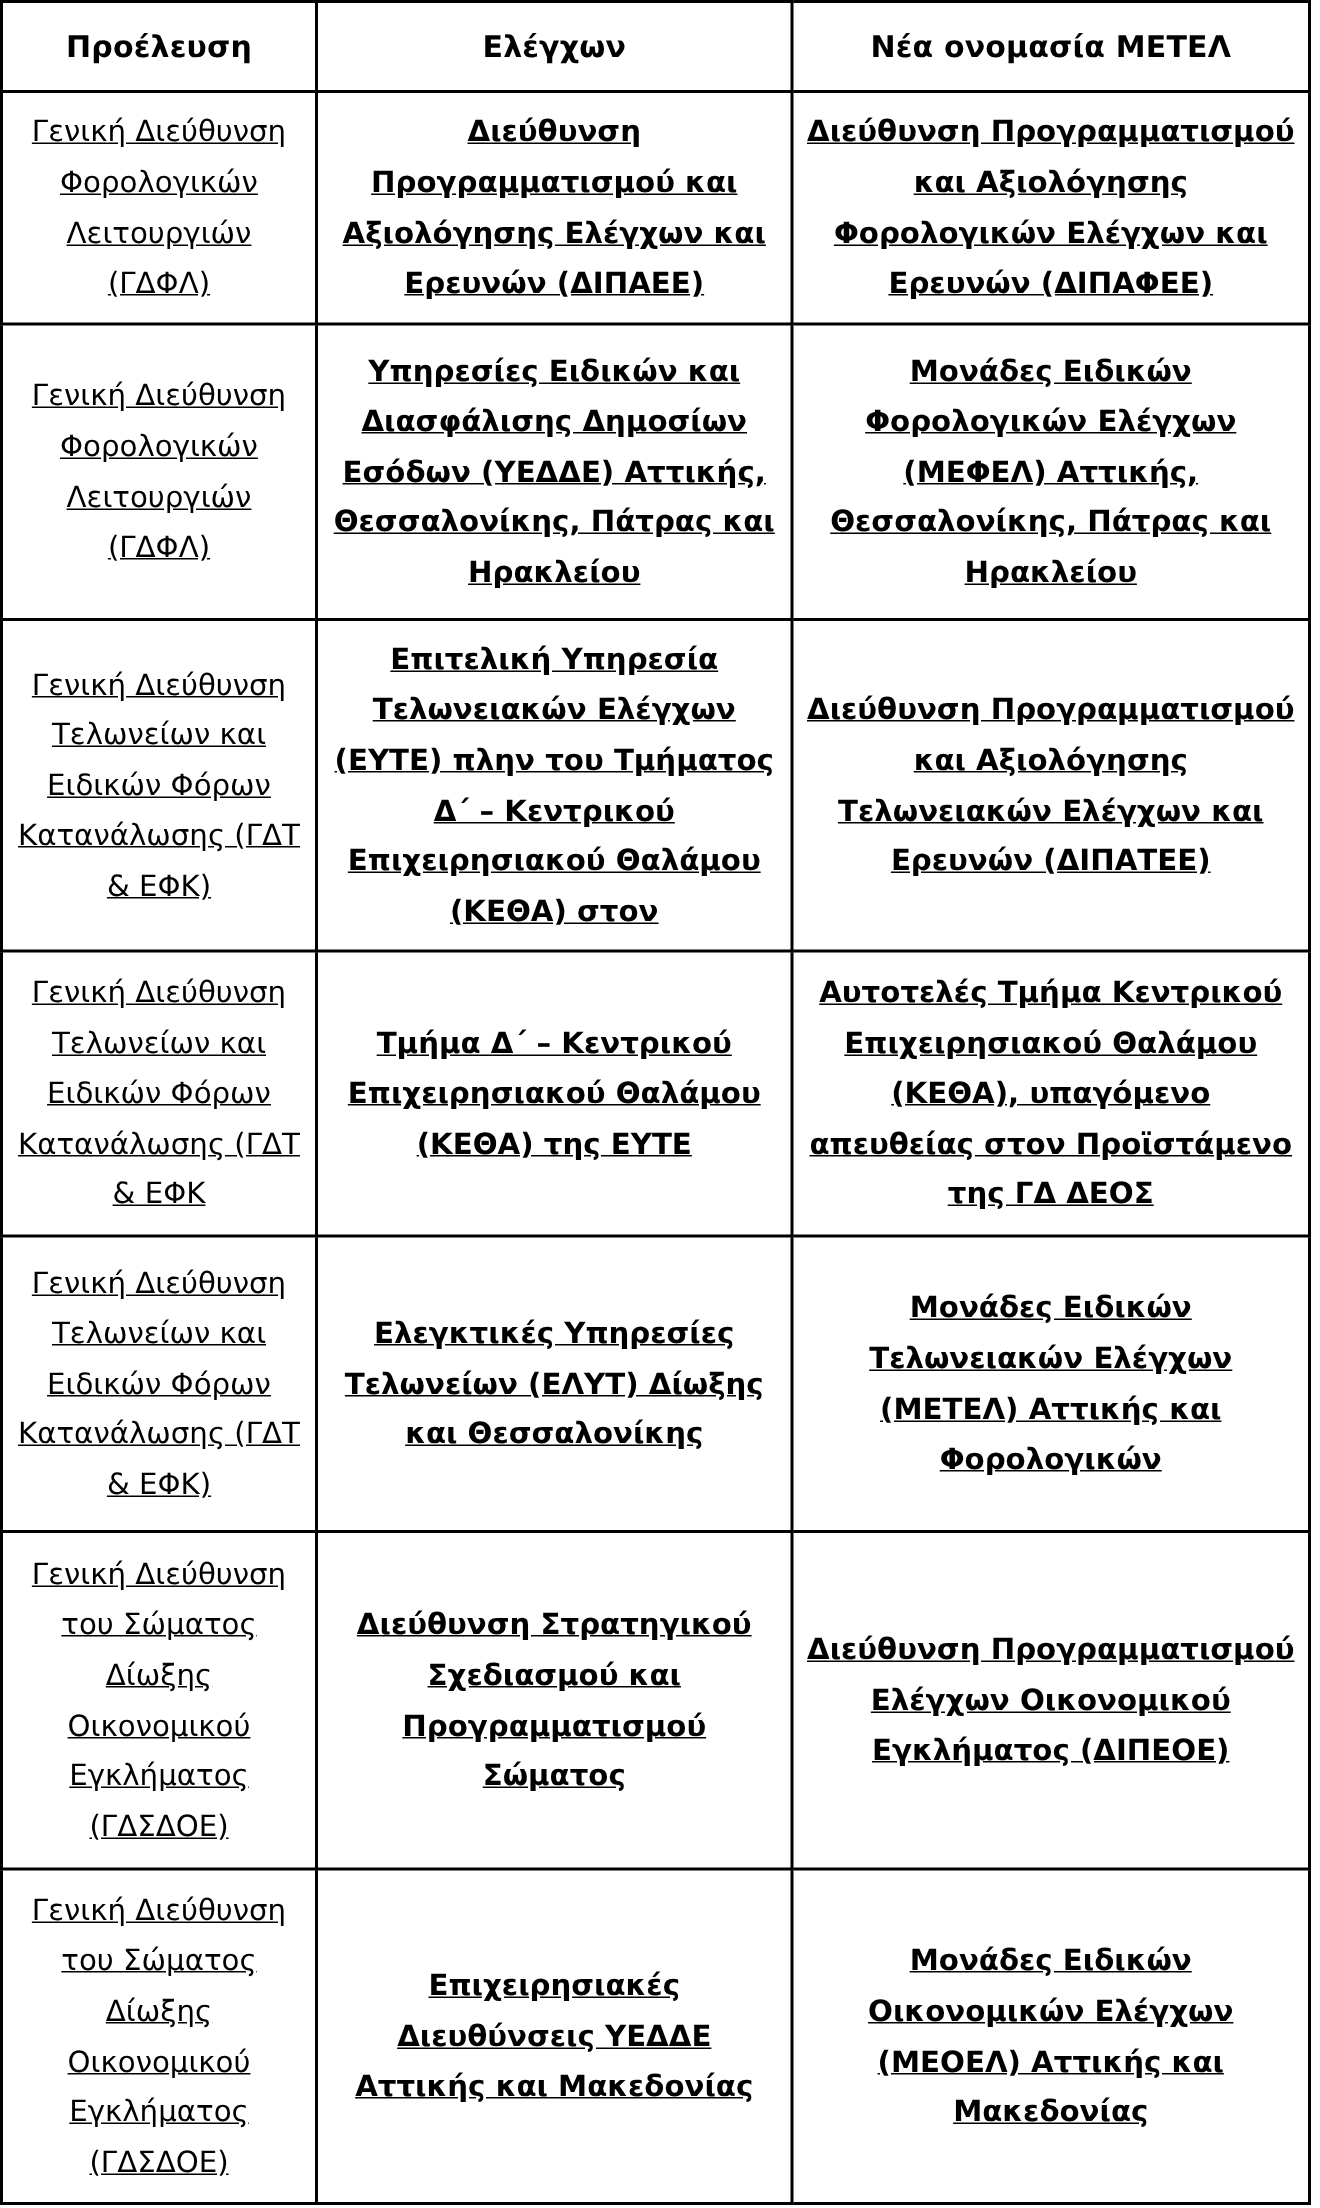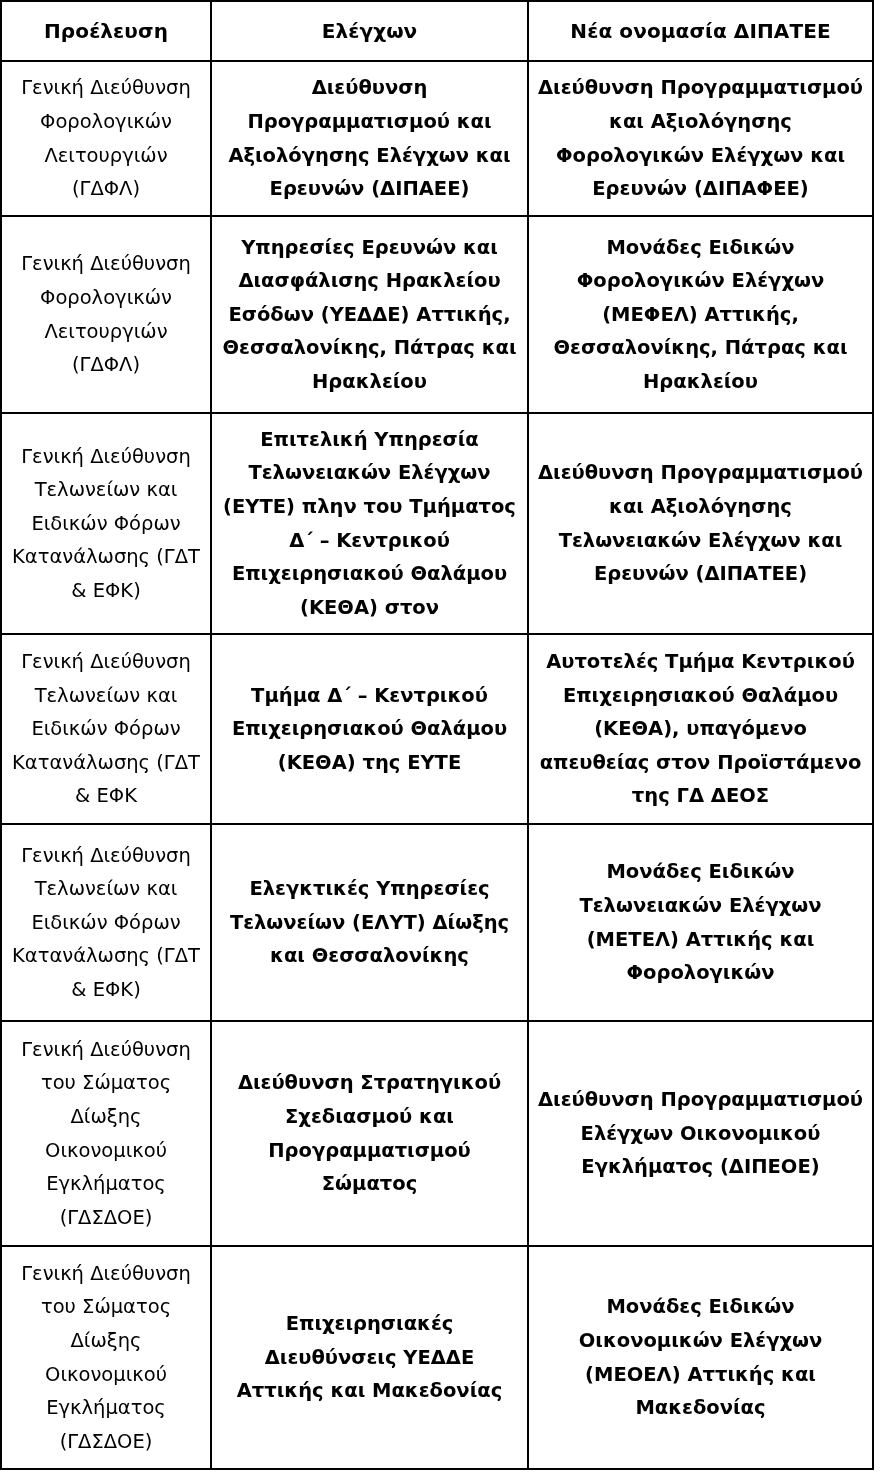--- a/index.html
+++ b/index.html
@@ -74,39 +74,40 @@
   tr.row-h197 td { height: 197px; }
   tr.row-h221 td { height: 221px; }
   tr.row-h190 td { height: 190px; border-radius: 19px; }
   tr.row-h197b td { height: 197px; }
   tr.row-h225 td { height: 225px; }
   tr.row-h223 td { height: 223px; }
 
   .cell-text {
     display: block;
     white-space: pre-line;
+    text-decoration: underline;
   }
 </style>
 </head>
 <body>
 
 <div class="sheet">
 
   <table class="org-table">
     <colgroup>
       <col class="col-origin">
       <col class="col-service">
       <col class="col-newname">
     </colgroup>
 
     <thead>
       <tr>
         <th>Προέλευση</th>
         <th>Ελέγχων</th>
-        <th>Νέα ονομασία ΔΙΠΑΤΕΕ</th>
+        <th>Νέα ονομασία ΜΕΤΕΛ</th>
       </tr>
     </thead>
 
     <tbody>
 
       <tr class="row-h155">
         <td class="cell-origin">
             <span class="cell-text">Γενική Διεύθυνση Φορολογικών Λειτουργιών (ΓΔΦΛ)</span>
           </td>
         <td class="cell-service">
@@ -115,21 +116,21 @@
         <td class="cell-newname">
             <span class="cell-text">Διεύθυνση Προγραμματισμού και Αξιολόγησης Φορολογικών Ελέγχων και Ερευνών (ΔΙΠΑΦΕΕ)</span>
           </td>
       </tr>
 
       <tr class="row-h197">
         <td class="cell-origin">
             <span class="cell-text">Γενική Διεύθυνση Φορολογικών Λειτουργιών (ΓΔΦΛ)</span>
           </td>
         <td class="cell-service">
-            <span class="cell-text">Υπηρεσίες Ερευνών και Διασφάλισης Ηρακλείου Εσόδων (ΥΕΔΔΕ) Αττικής, Θεσσαλονίκης, Πάτρας και Ηρακλείου</span>
+            <span class="cell-text">Υπηρεσίες Ειδικών και Διασφάλισης Δημοσίων Εσόδων (ΥΕΔΔΕ) Αττικής, Θεσσαλονίκης, Πάτρας και Ηρακλείου</span>
           </td>
         <td class="cell-newname">
             <span class="cell-text">Μονάδες Ειδικών Φορολογικών Ελέγχων (ΜΕΦΕΛ) Αττικής, Θεσσαλονίκης, Πάτρας και Ηρακλείου</span>
           </td>
       </tr>
 
       <tr class="row-h221">
         <td class="cell-origin">
             <span class="cell-text">Γενική Διεύθυνση Τελωνείων και Ειδικών Φόρων Κατανάλωσης (ΓΔΤ &amp; ΕΦΚ)</span>
           </td>

